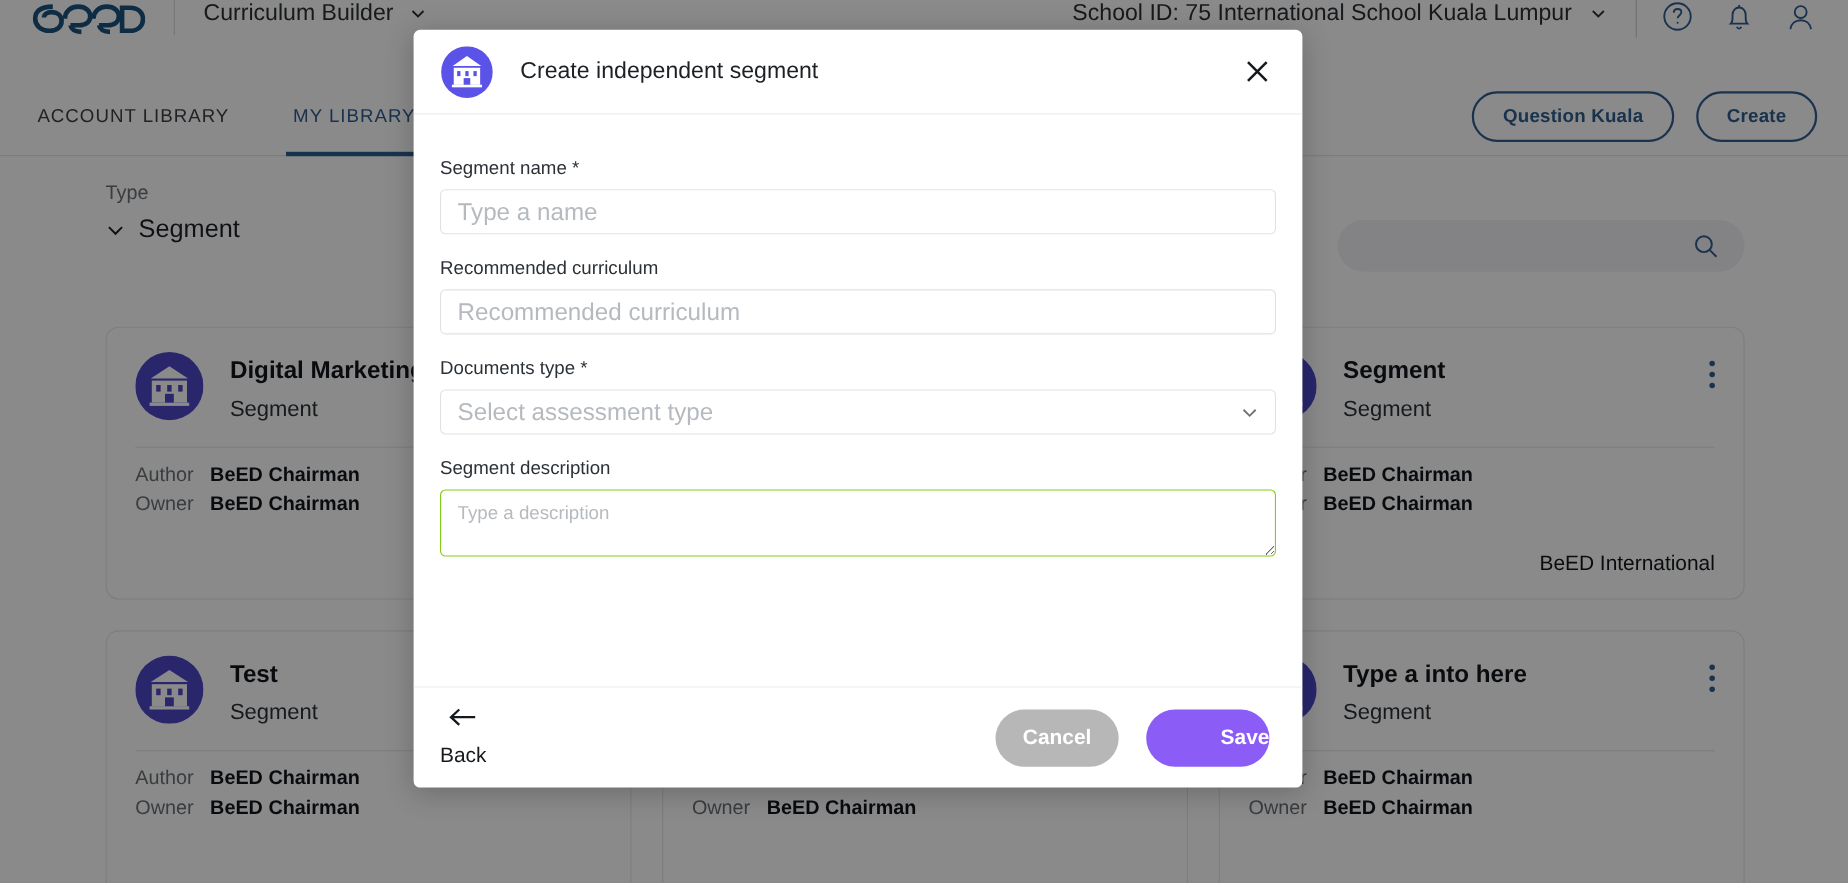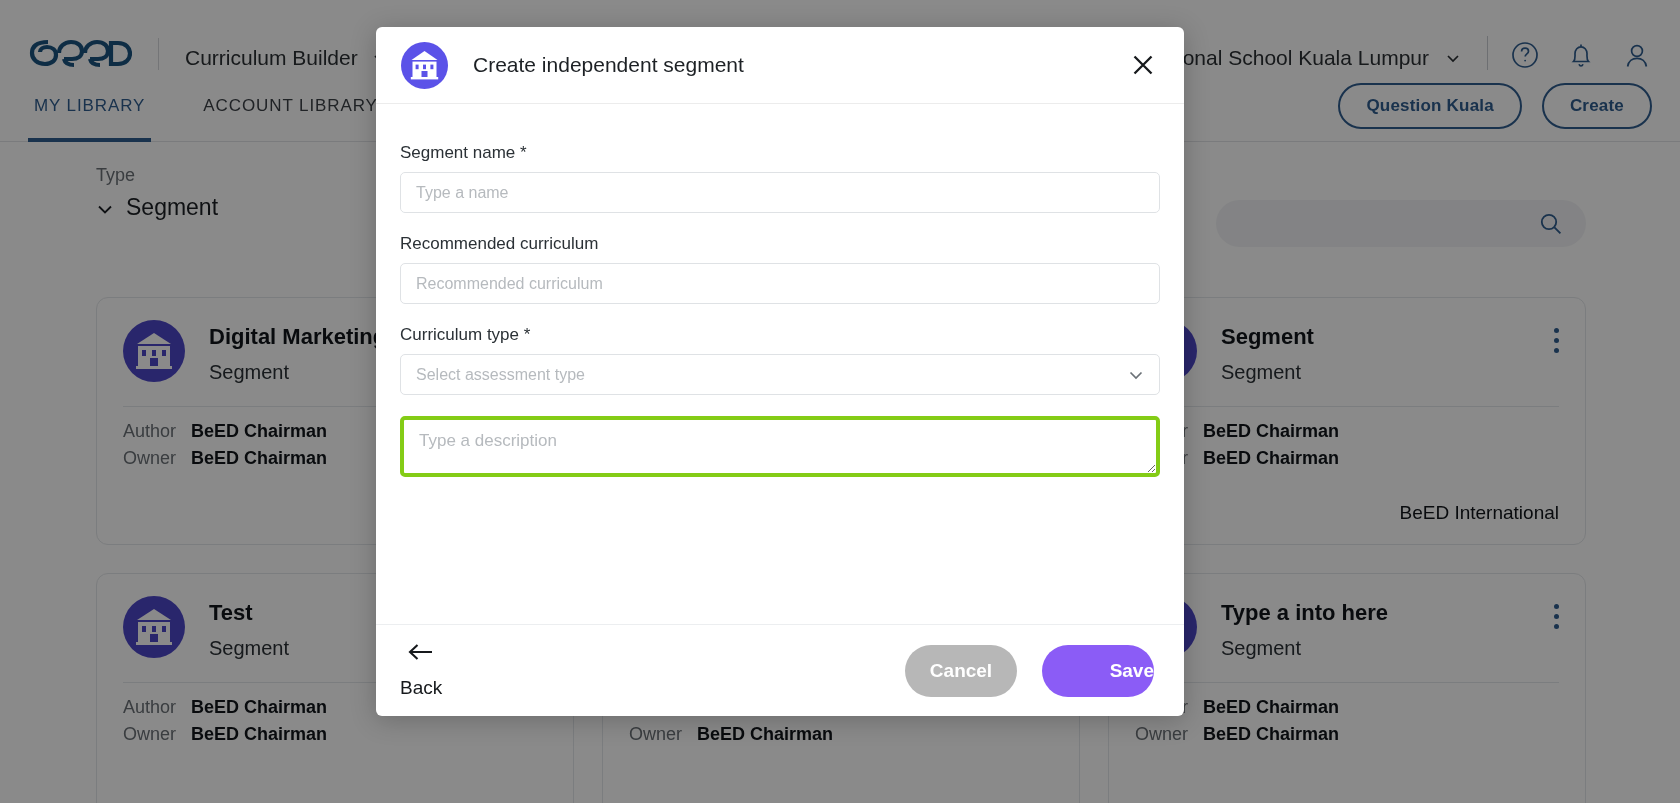--- a/index.html
+++ b/index.html
@@ -8,21 +8,21 @@
     font-family: "Liberation Sans", sans-serif;
     overflow: hidden; background: #fff;
   }
   #app { position: relative; width: 1680px; height: 803px; }
 
   
   .bg-page { position: absolute; inset: 0; background: #fff; }
 
   .topbar {
     position: absolute; top: 0; left: 0; width: 1680px; height: 70px;
-    background: #fff; display: flex; align-items: flex-end; padding: 0 28px;
+    background: #fff; display: flex; align-items: flex-start; padding: 0 28px;
   }
   .logo { width: 104px; height: 34px; }
   .topbar-divider {
     width: 1px; height: 32px; background: #d6d9dd; margin: 0 26px;
   }
   .app-switcher {
     display: flex; align-items: center; gap: 14px;
     font-size: 21px; color: #2c3034;
   }
   .chev { display: inline-block; width: 16px; height: 16px; }
@@ -124,31 +124,31 @@
     width: 34px; height: 34px; color: #16191c; background: none;
     border: none; cursor: pointer;
   }
   .modal-body { flex: 1; padding: 39px 24px 0 24px; overflow: hidden; }
   .field { margin-bottom: 21px; }
   .field-label {
     font-size: 17px; color: #2b3136; margin-bottom: 9px; display: block;
   }
   .inp {
     width: 100%; height: 41px; border: 1px solid #dfe2e5; border-radius: 5px;
-    padding: 0 15px; font-size: 16px; color: #c2410c;
+    padding: 0 15px; font-size: 22px; color: #c2410c;
     font-family: "Liberation Sans", sans-serif; background: #fff;
   }
   .inp::placeholder { color: #b6babe; }
   .sel-wrap { position: relative; }
   .sel-chev {
     position: absolute; right: 16px; top: 13px; width: 16px; height: 16px;
     color: #6b7177; pointer-events: none;
   }
   .ta {
-    width: 100%; height: 61px; border: 4px solid #84cc16; border-radius: 5px;
+    width: 100%; height: 61px; border: 1px solid #84cc16; border-radius: 5px;
     padding: 11px 15px; font-size: 17px; color: #1d2125; resize: vertical;
     font-family: "Liberation Sans", sans-serif; background: #fff;
   }
   .ta::placeholder { color: #b6babe; }
   .note {
     margin: 24px 0 0 50px; font-size: 18px; line-height: 30px; color: #1d2125;
     max-width: 690px;
   }
   .note b { font-weight: 700; font-style: italic; }
   .modal-foot {
@@ -226,25 +226,25 @@
         <span class="tb-icon">
           <svg viewBox="0 0 30 30" width="30" height="30" fill="none" stroke="#2f5d8f" stroke-width="1.7">
             <circle cx="15" cy="11" r="5.4"></circle>
             <path d="M5.6 26.5 C6.4 21.3 10.3 18.4 15 18.4 C19.7 18.4 23.6 21.3 24.4 26.5"></path>
           </svg>
         </span>
       </div>
     </div>
 
     <div class="tabsrow">
+      <div class="tab">
+        <span>ACCOUNT LIBRARY</span>
+      </div>
       <div class="tab active">
         <span>MY LIBRARY</span>
-      </div>
-      <div class="tab">
-        <span>ACCOUNT LIBRARY</span>
       </div>
       <span class="tabs-spacer"></span>
       <button class="pillbtn">Question Kuala</button>
       <button class="pillbtn">Create</button>
     </div>
 
     <div class="filterbar">
       <div class="filter-label">Type</div>
       <div class="filter-value">
         <span class="chev">
@@ -533,32 +533,33 @@
         <label class="field-label">Segment name *</label>
         <input class="inp" type="text" placeholder="Type a name" style="">
       </div>
 
       <div class="field">
         <label class="field-label">Recommended curriculum</label>
         <input class="inp" type="text" placeholder="Recommended curriculum" style="">
       </div>
 
       <div class="field">
-        <label class="field-label">Curriculum type *</label>
+        <label class="field-label">Documents type *</label>
         <div class="sel-wrap">
           <input class="inp" type="text" readonly="" placeholder="Select assessment type" style="">
           <span class="sel-chev">
             <svg viewBox="0 0 16 16" width="16" height="16">
                 <path d="M2.5 5.5 L8 11 L13.5 5.5" fill="none" stroke="#6b7177" stroke-width="1.7"></path>
               </svg>
           </span>
         </div>
       </div>
 
       <div class="field">
+        <label class="field-label">Segment description</label>
         <textarea class="ta" placeholder="Type a description" style=""></textarea>
       </div>
 
 
     </div>
 
     <div class="modal-foot">
       <button class="back-btn">
         <span class="back-arrow">
           <svg viewBox="0 0 26 20" width="26" height="20" fill="none" stroke="#16191c" stroke-width="2.1">

